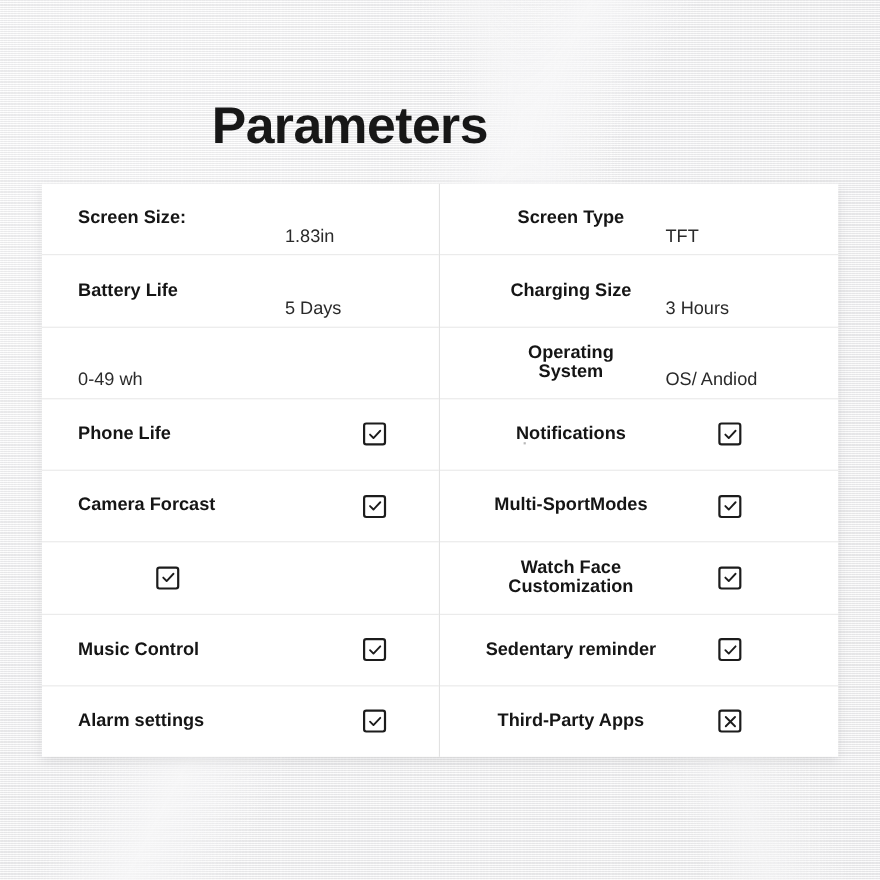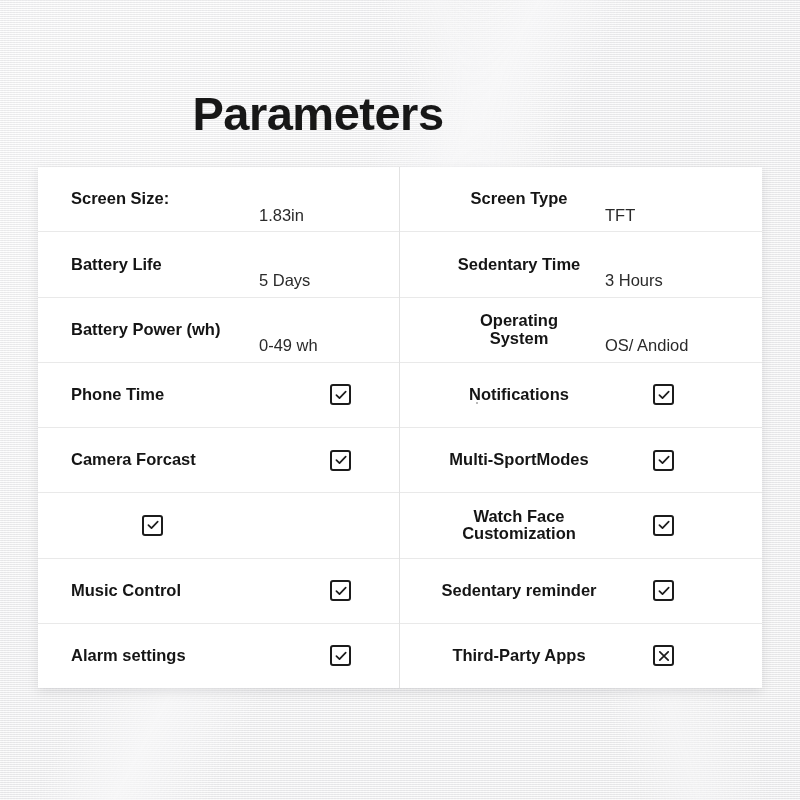--- a/index.html
+++ b/index.html
@@ -147,25 +147,24 @@
   <div class="col left">
       <div class="row">
         <div class="label">Screen Size:</div>
         <div class="value">1.83in</div>
       </div>
       <div class="row">
         <div class="label">Battery Life</div>
         <div class="value">5 Days</div>
       </div>
       <div class="row">
-        <div class="label">Battery Power (wh)</div>
         <div class="value">0-49 wh</div>
       </div>
       <div class="row">
-        <div class="label">Phone Time</div>
+        <div class="label">Phone Life</div>
         <div class="box">
           <svg width="14" height="14" viewBox="0 0 14 14" aria-hidden="true">
             <path d="M2.4 7.1 L5.5 10.2 L11.7 3.6" fill="none" stroke="#1c1c1c" stroke-width="1.7" stroke-linecap="round" stroke-linejoin="round"></path>
           </svg>
         </div>
       </div>
       <div class="row">
         <div class="label">Camera Forcast</div>
         <div class="box">
           <svg width="14" height="14" viewBox="0 0 14 14" aria-hidden="true">
@@ -196,21 +195,21 @@
           </svg>
         </div>
       </div>
     </div>
   <div class="col right">
       <div class="row">
         <div class="label">Screen Type</div>
         <div class="value">TFT</div>
       </div>
       <div class="row">
-        <div class="label">Sedentary Time</div>
+        <div class="label">Charging Size</div>
         <div class="value">3 Hours</div>
       </div>
       <div class="row">
         <div class="label">Operating
 System</div>
         <div class="value">OS/ Andiod</div>
       </div>
       <div class="row">
         <div class="label">Notifications</div>
         <div class="box">

